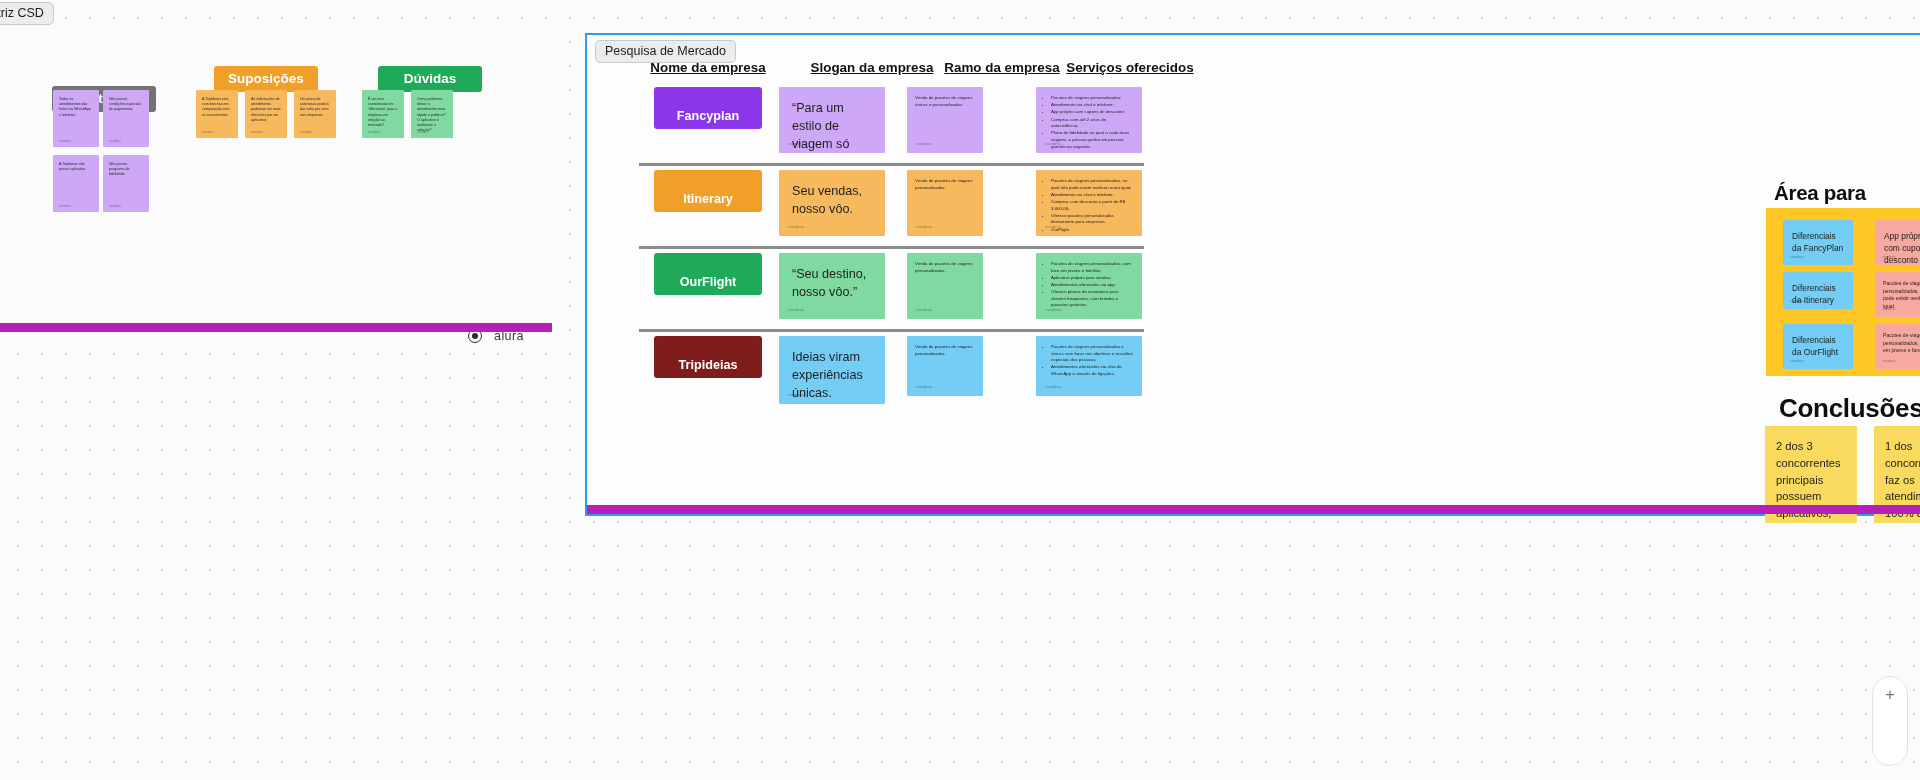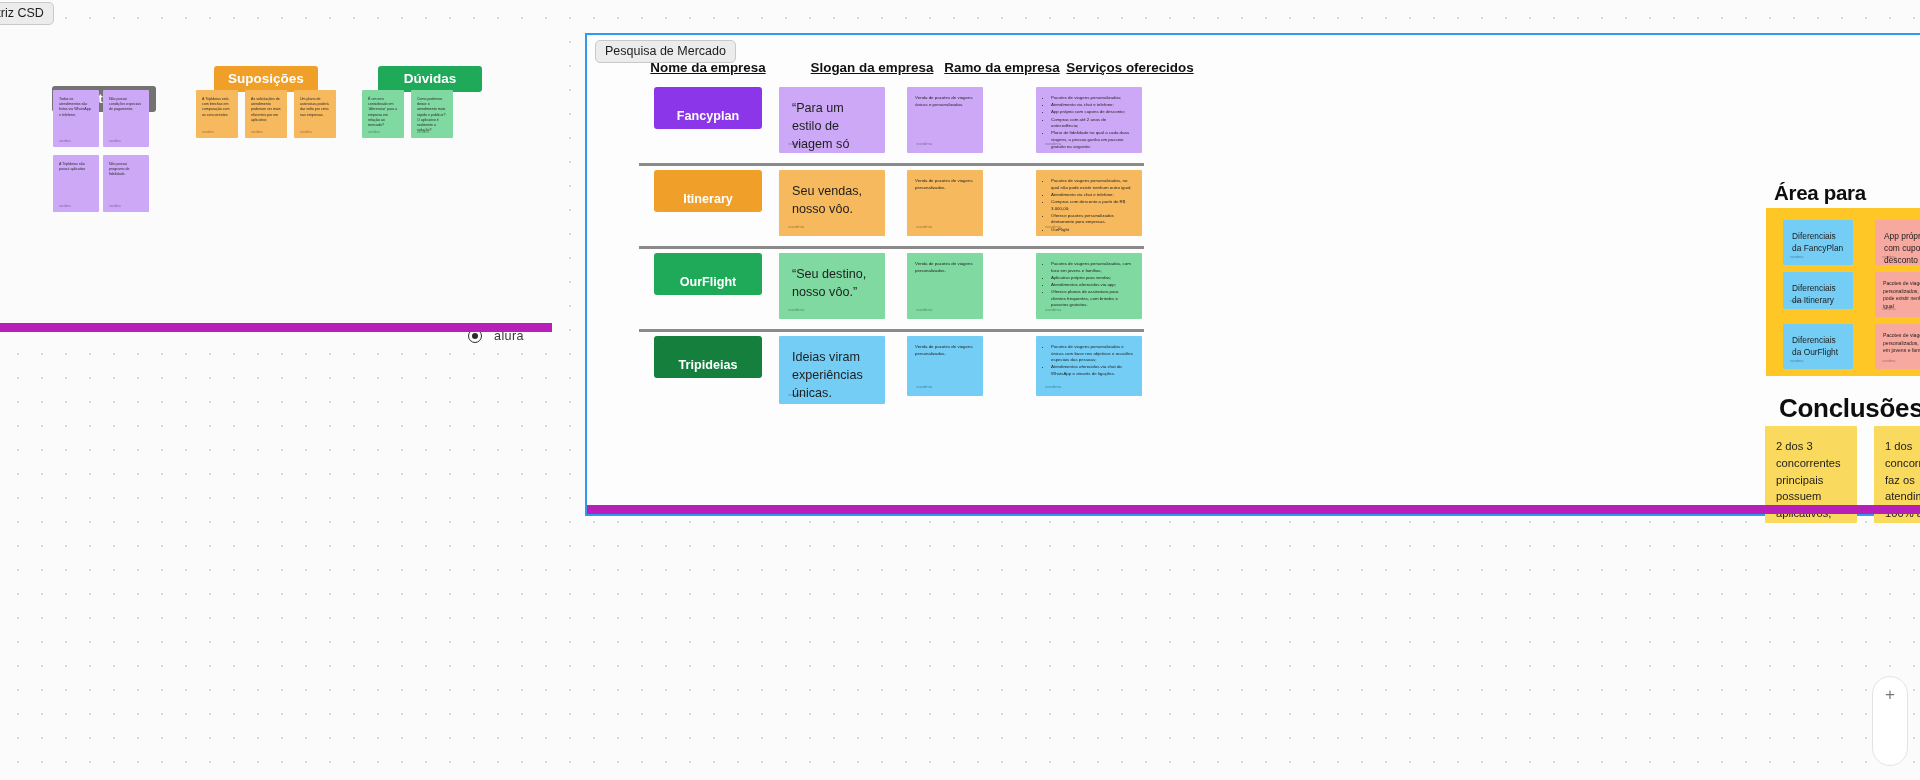--- a/index.html
+++ b/index.html
@@ -307,21 +307,21 @@
       <ul>
         <li>Pacotes de viagens personalizados, com foco em jovens e famílias;</li>
         <li>Aplicativo próprio para vendas;</li>
         <li>Atendimentos oferecidos via app;</li>
         <li>Oferece planos de assinatura para clientes frequentes, com brindes e passeios gratuitos.</li>
       </ul>
       <span class="sig">vandima</span>
     </div>
     <div class="row-sep" style="left:52px; top:294px; width:505px;"></div>
 
-    <div class="name-chip" id="chip3" style="left: 67px; top: 301px; background: #15803d;">Tripideias</div>
+    <div class="name-chip" id="chip3" style="left: 67px; top: 301px; background: #7f1d1d;">Tripideias</div>
     <div class="note slogan" id="slg3" style="left: 192px; top: 301px; width: 106px; height: 68px; background: rgb(116, 205, 245);">
       <span>Ideias viram experiências únicas.</span>
       <span class="sig">vandima</span>
     </div>
     <div class="note tiny" id="ram3" style="left: 320px; top: 301px; width: 76px; height: 60px; background: rgb(116, 205, 245);">
       <span>Venda de pacotes de viagens personalizados.</span>
       <span class="sig">vandima</span>
     </div>
     <div class="note tiny" id="srv3" style="left: 449px; top: 301px; width: 106px; height: 60px; background: rgb(116, 205, 245);">
       <ul>

